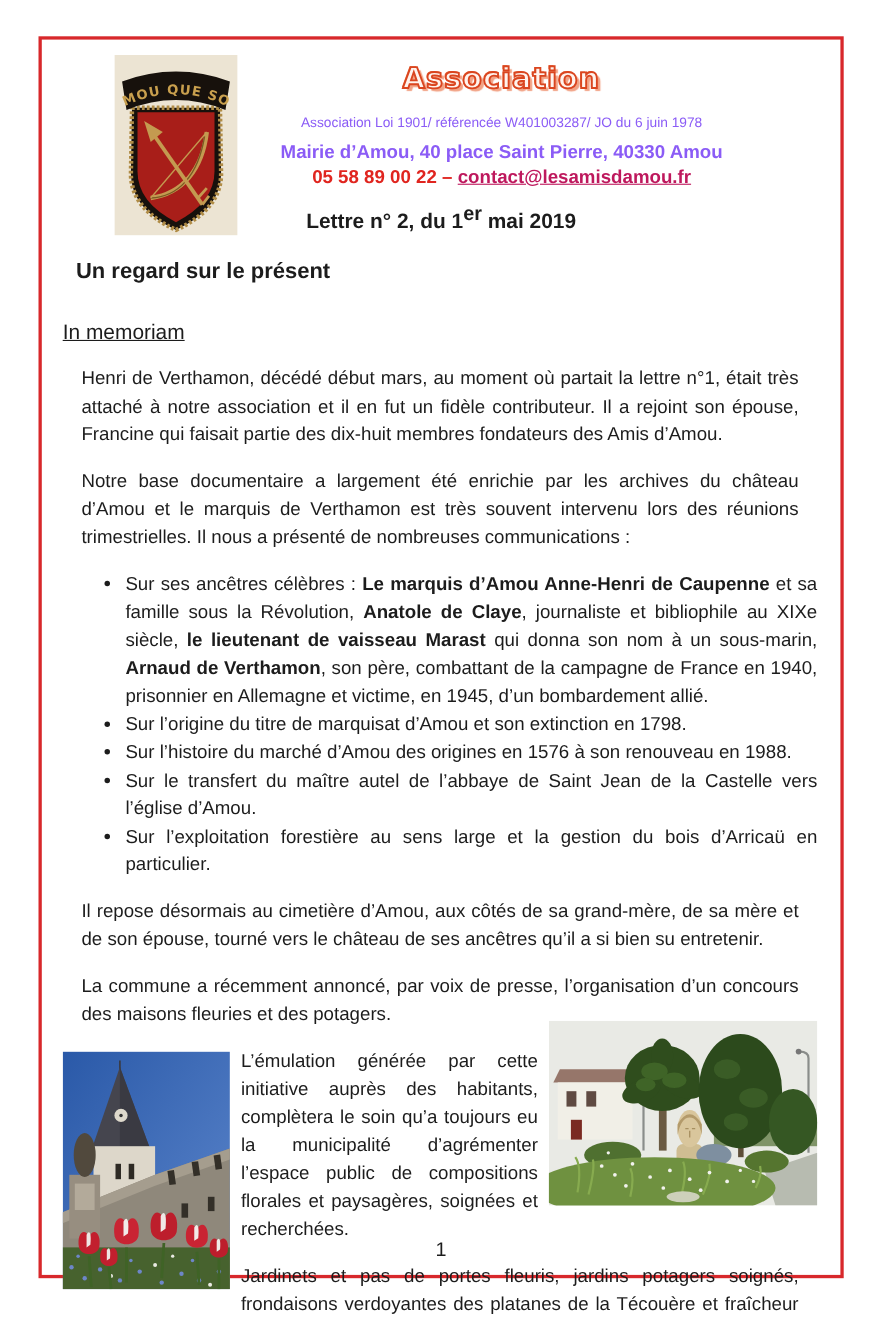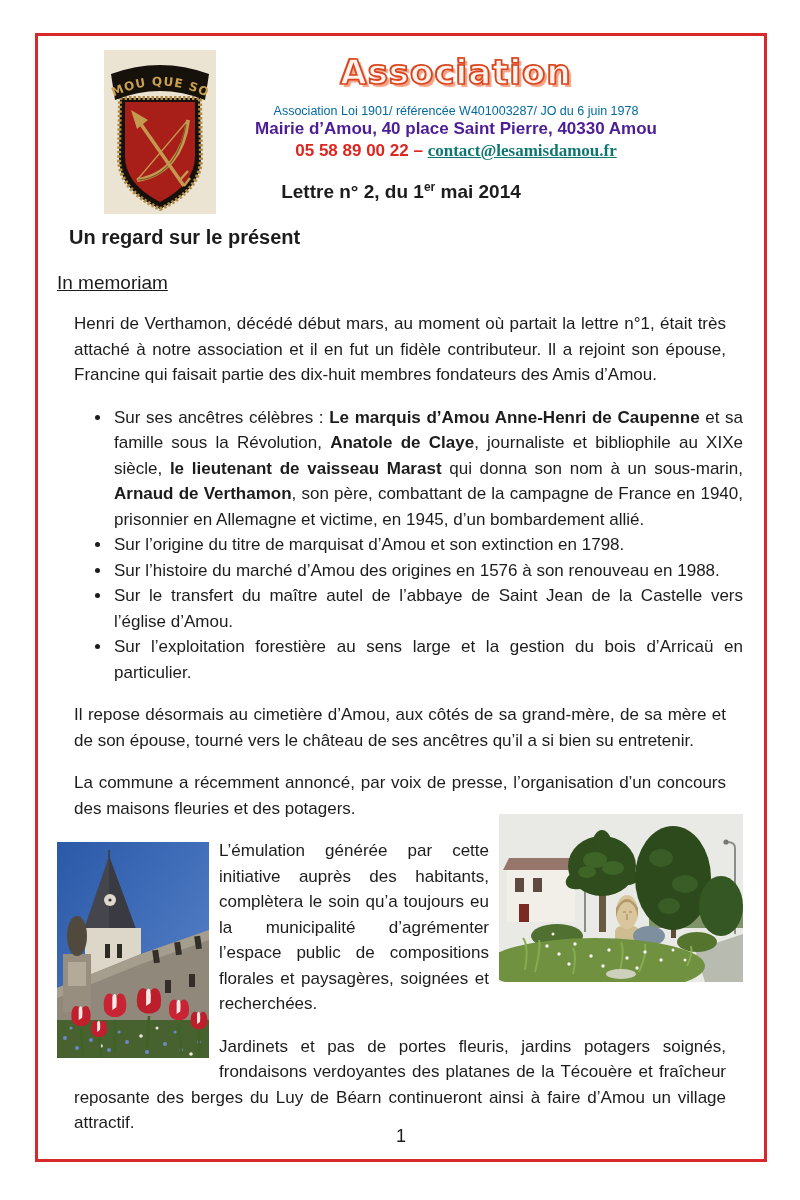--- a/index.html
+++ b/index.html
@@ -16,34 +16,34 @@
   
   .crest{position:absolute;left:66px;top:14px;width:112px;height:164px;}
   .header-block{margin-left:110px;padding-top:16px;text-align:center;}
   .wordart{
     font-family:"DejaVu Sans", sans-serif;font-weight:bold;
     color:#fff3ed;
     -webkit-text-stroke:1.7px #da451f;
     text-shadow:3px 3px 1px #f2a285, -1px -1px 0 #e86a3d;
     letter-spacing:1px;
   }
-  .title1{font-size:34px;line-height:40px;}
+  .title1{font-size:26px;line-height:40px;}
   .title2{font-size:38px;line-height:46px;margin-top:4px;}
-  .reg-line{color:#0369a1;font-size:12.5px;line-height:15px;margin-top:12px;}
-  .addr-line{color:#4c1d95;font-size:17px;line-height:20px;font-weight:bold;}
+  .reg-line{color:#8b5cf6;font-size:12.5px;line-height:15px;margin-top:12px;}
+  .addr-line{color:#8b5cf6;font-size:17px;line-height:20px;font-weight:bold;margin-top:10px;}
   .contact-line{color:#e0251f;font-size:17px;line-height:20px;font-weight:bold;margin-top:2px;}
-  .contact-line a,.web-line a{color:#0f766e;text-decoration:underline;cursor:pointer;font-family:Liberation Serif, serif;}
+  .contact-line a,.web-line a{color:#be185d;text-decoration:underline;cursor:pointer;}
   .web-line{color:#e0251f;font-size:17px;line-height:20px;margin-top:2px;}
   .letter-line{text-align:center;font-weight:bold;font-size:19px;line-height:22px;margin-top:20px;}
-  .letter-line sup{font-size:12px;vertical-align:super;line-height:0;}
+  .letter-line sup{font-size:18px;vertical-align:super;line-height:0;}
 
   
   .main{margin:0 21px 0 19px;}
   .h-main{font-size:20px;font-weight:bold;margin:22px 0 0 12px;line-height:24px;}
-  .h-sub{font-size:19px;font-weight:normal;margin:22px 0 2px 0;line-height:23px;}
+  .h-sub{font-size:19px;font-weight:normal;margin:32px 0 2px 0;line-height:23px;}
   .h-sub .und{text-decoration:underline;}
   .h-fleuri{margin-top:14px;}
   p.just{margin:17px;text-align:justify;font-size:17px;line-height:25.5px;}
   ul.bullets{margin:0;padding:0 0 0 55px;list-style:disc outside;}
   ul.bullets li{text-align:justify;font-size:17px;line-height:25.5px;padding-left:2px;}
   .b{font-weight:bold;}
 
   
   .fleuri-body{margin-top:0;}
   .photo-left{float:left;width:152px;height:216px;margin:4px 10px 4px 0;display:block;}
@@ -83,27 +83,28 @@
       </text>
     </svg>
 
     <div class="header-block">
       <div class="wordart title1">Association</div>
       <div class="reg-line">Association Loi 1901/ référencée W401003287/ JO du 6 juin 1978</div>
       <div class="addr-line">Mairie d’Amou, 40 place Saint Pierre, 40330 Amou</div>
       <div class="contact-line"><span>05 58 89 00 22</span><span> – </span><a>contact@lesamisdamou.fr</a></div>
     </div>
 
-    <div class="letter-line"><span>Lettre n° 2, du 1</span><sup>er</sup><span> mai 2014</span></div>
+    <div class="letter-line"><span>Lettre n° 2, du 1</span><sup>er</sup><span> mai 2019</span></div>
 
     <div class="main">
       <div class="h-main">Un regard sur le présent</div>
 
       <div class="h-sub"><span class="und">In memoriam</span></div>
       <p class="just">Henri de Verthamon, décédé début mars, au moment où partait la lettre n°1, était très attaché à notre association et il en fut un fidèle contributeur. Il a rejoint son épouse, Francine qui faisait partie des dix-huit membres fondateurs des Amis d’Amou.</p>
+      <p class="just">Notre base documentaire a largement été enrichie par les archives du château d’Amou et le marquis de Verthamon est très souvent intervenu lors des réunions trimestrielles. Il nous a présenté de nombreuses communications :</p>
 
       <ul class="bullets">
         <li><span>Sur ses ancêtres célèbres :  </span><span class="b">Le marquis d’Amou Anne-Henri de Caupenne</span><span> et sa famille sous la Révolution, </span><span class="b">Anatole de Claye</span><span>, journaliste et bibliophile au XIXe siècle, </span><span class="b">le lieutenant de vaisseau Marast</span><span> qui donna son nom à un sous-marin, </span><span class="b">Arnaud de Verthamon</span><span>, son père, combattant de la campagne de France en 1940, prisonnier en Allemagne et victime, en 1945, d’un bombardement allié.</span></li>
         <li>Sur l’origine du titre de marquisat d’Amou et son extinction en 1798.</li>
         <li>Sur l’histoire du marché d’Amou des origines en 1576 à son renouveau en 1988.</li>
         <li>Sur le transfert du maître autel de l’abbaye de Saint Jean de la Castelle vers l’église d’Amou.</li>
         <li>Sur l’exploitation forestière au sens large et la gestion du bois d’Arricaü en particulier.</li>
       </ul>
 
       <p class="just">Il repose désormais au cimetière d’Amou, aux côtés de sa grand-mère, de sa mère et de son épouse, tourné vers le château de ses ancêtres qu’il a si bien su entretenir.</p>

